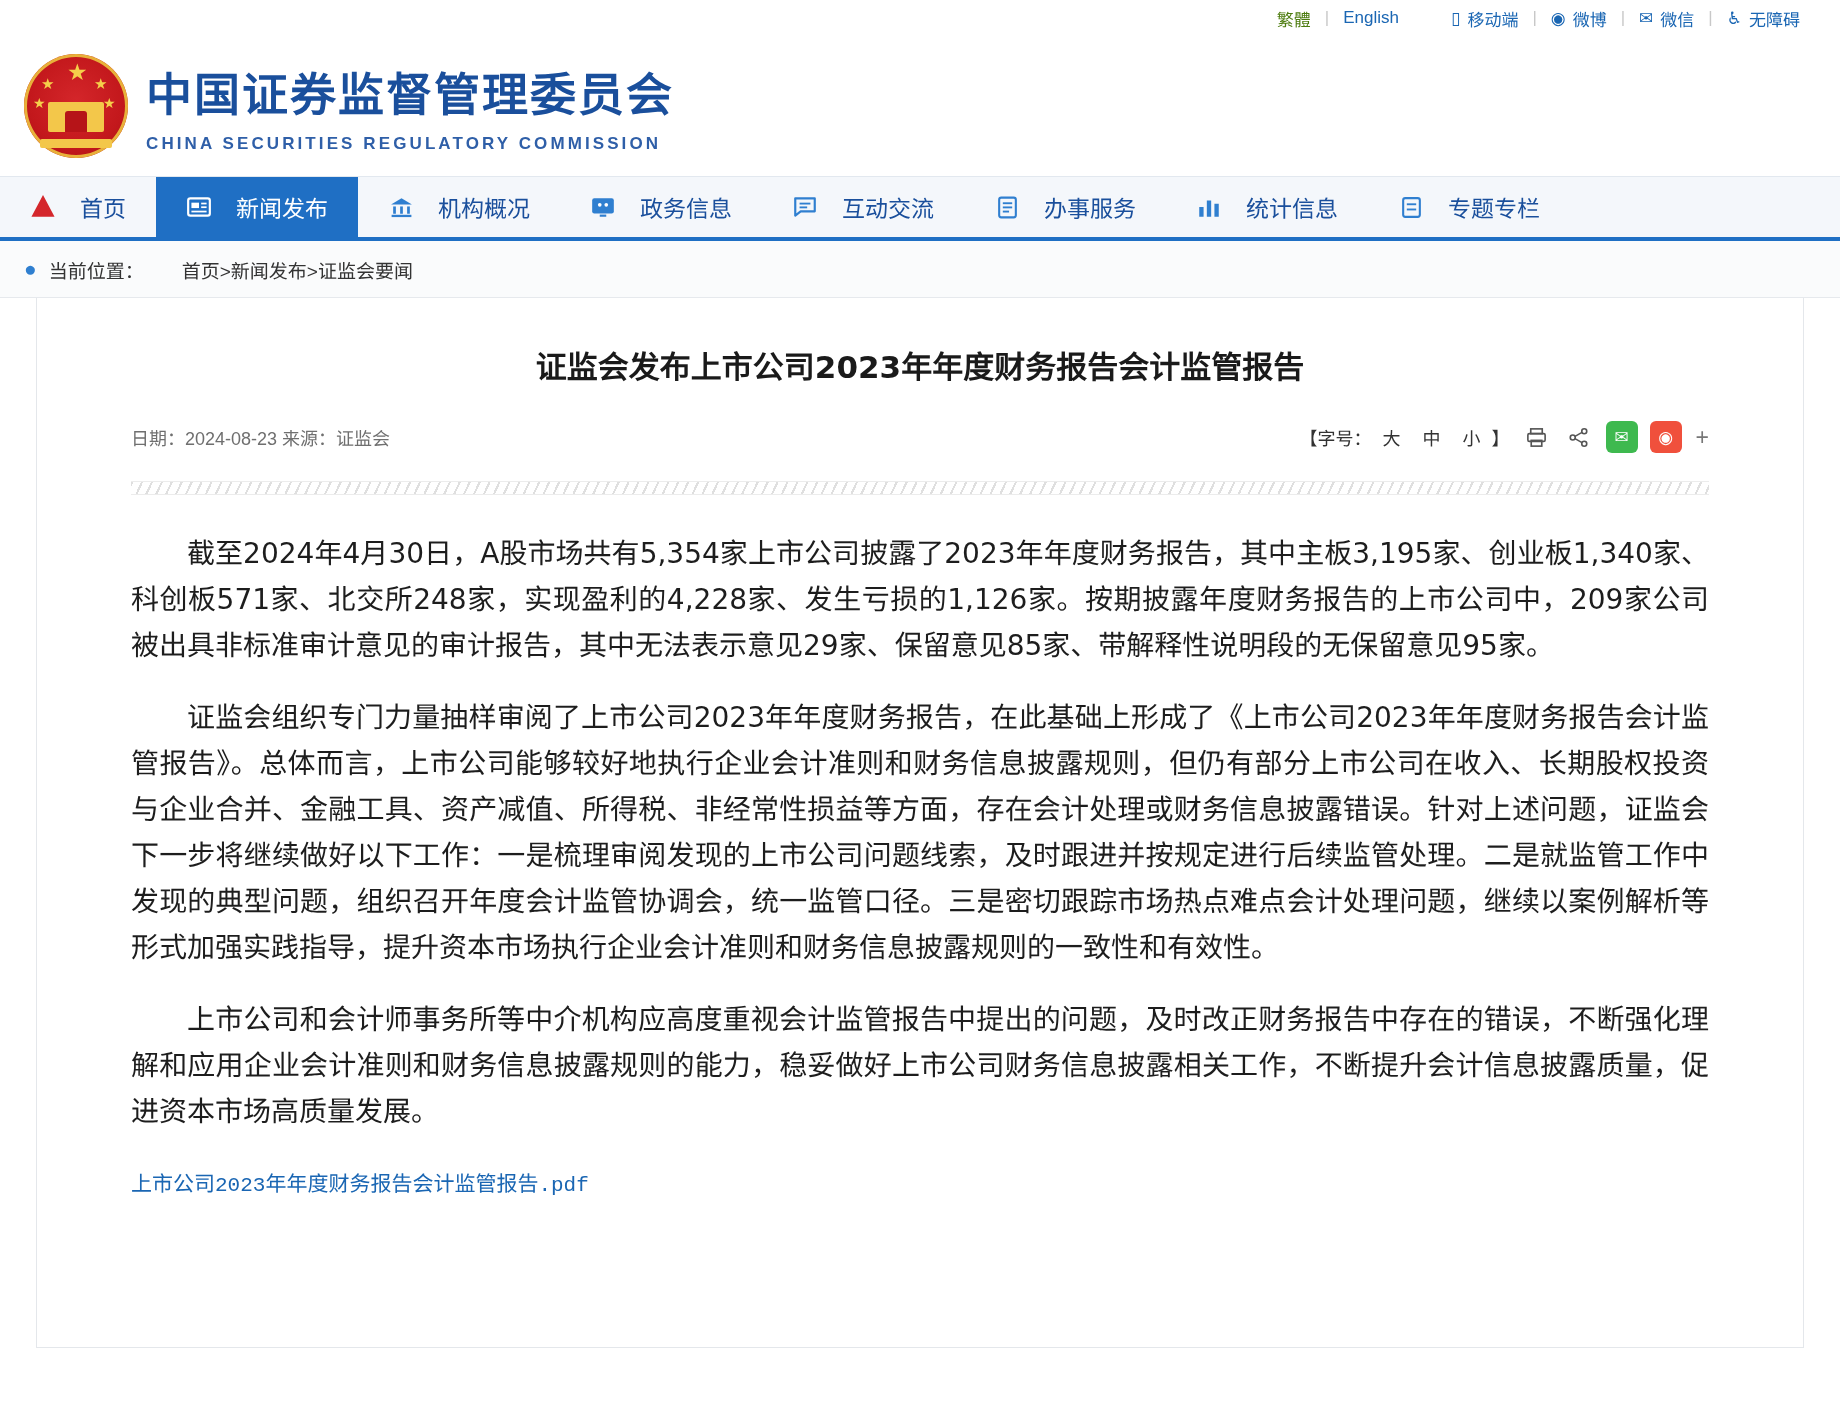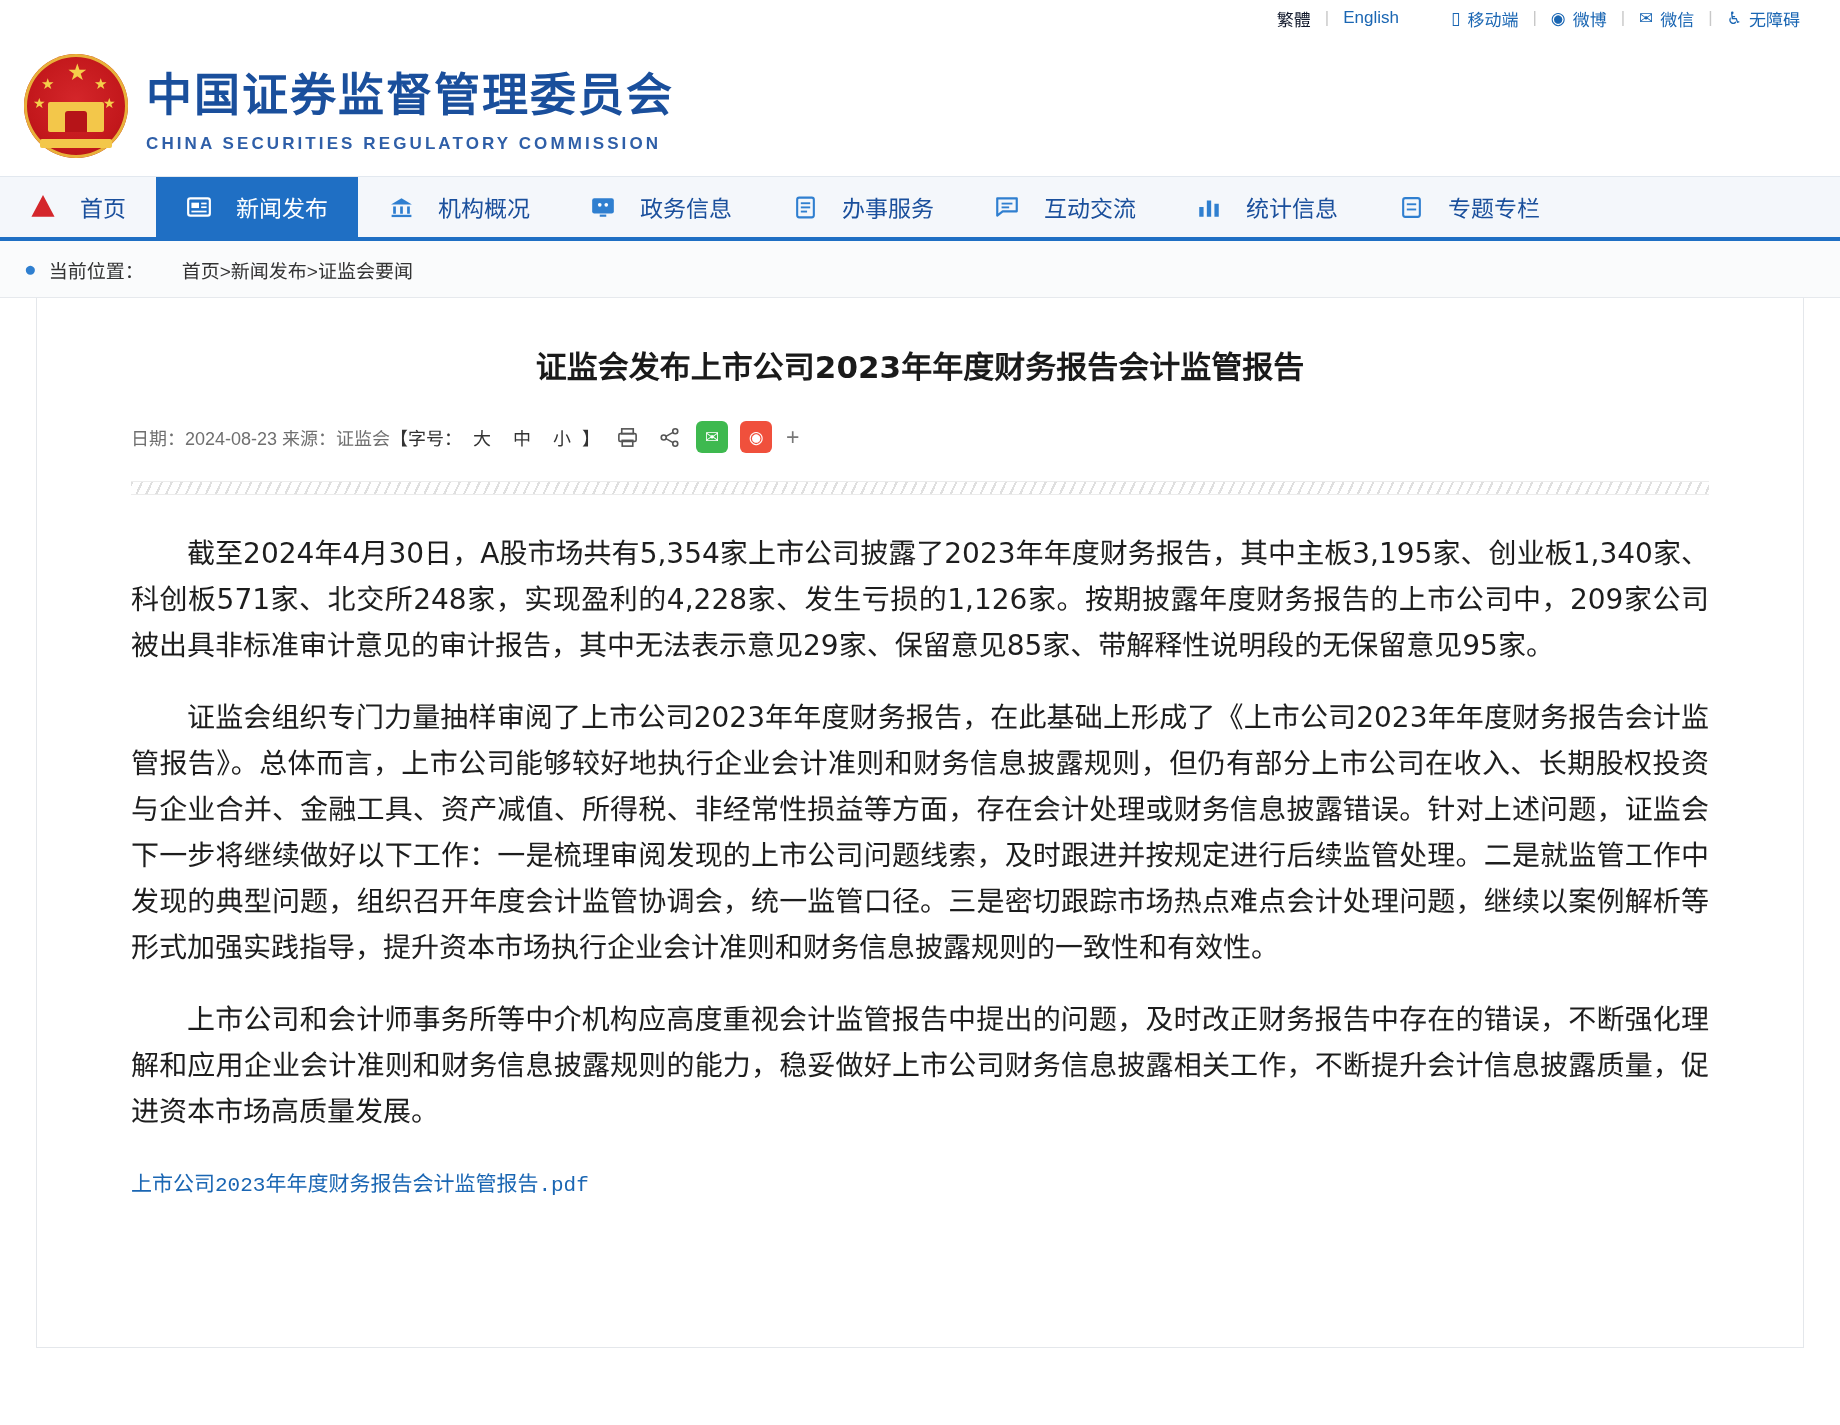--- a/index.html
+++ b/index.html
@@ -14,21 +14,21 @@
   .topbar {
     height: 36px;
     display: flex;
     align-items: center;
     justify-content: flex-end;
     padding-right: 40px;
     font-size: 17px;
     color: #1a66b3;
     gap: 0px;
   }
-  .topbar .lang { color: #0f172a; }
+  .topbar .lang { color: #4d7c0f; }
   .topbar a { color: #1a66b3; text-decoration: none; }
   .topbar .sep { color: #c8c8c8; margin: 0 14px; }
   .topbar .item { display: inline-flex; align-items: center; gap: 7px; }
   .topbar .item .glyph { color: #1a66b3; font-size: 17px; line-height: 1; }
   .topbar .gap { width: 52px; }
 
   
   .header {
     height: 140px;
     display: flex;
@@ -125,21 +125,21 @@
     min-height: 1050px;
     padding: 44px 0 0 0;
   }
   .doc { width: 1590px; margin: 0 auto; }
   .doc h1 {
     text-align: center; font-size: 31px; color: #1a1a1a; margin: 0 0 34px 0;
     font-weight: bold;
     font-family: "DejaVu Sans", "Liberation Sans", sans-serif;
   }
   .metarow {
-    display: flex; align-items: center; justify-content: flex-start;
+    display: flex; align-items: center; justify-content: space-between;
     font-size: 18px; color: #6f6f6f; padding: 0 6px;
   }
   .metarow .left { color: #6f6f6f; }
   .tools { display: flex; align-items: center; gap: 0; color: #555; font-size: 18px; }
   .tools .fs { color: #333; }
   .tools .sz { margin: 0 11px; cursor: pointer; color: #333; }
   .tools .icobtn {
     width: 30px; height: 30px; margin-left: 12px; display: inline-flex;
     align-items: center; justify-content: center; cursor: pointer; color: #555;
   }
@@ -257,38 +257,38 @@
             <rect x="2" y="4" width="20" height="14" rx="2" fill="#2f7fd0"></rect>
             <rect x="9" y="19" width="6" height="2" fill="#2f7fd0"></rect>
             <circle cx="9" cy="10" r="1.7" fill="#ffffff"></circle>
             <circle cx="15" cy="10" r="1.7" fill="#ffffff"></circle>
           </svg>
       </span>
       <span>政务信息</span>
     </div>
     <div class="item">
       <span class="ico">
+        <svg width="26" height="26" viewBox="0 0 24 24">
+            <path d="M3 4h18v12H8l-5 4z" fill="none" stroke="#2f7fd0" stroke-width="2" stroke-linejoin="round"></path>
+            <rect x="7" y="8" width="10" height="1.7" fill="#2f7fd0"></rect>
+            <rect x="7" y="11.5" width="7" height="1.7" fill="#2f7fd0"></rect>
+          </svg>
+      </span>
+      <span>互动交流</span>
+    </div>
+    <div class="item">
+      <span class="ico">
         <svg width="25" height="25" viewBox="0 0 24 24">
             <rect x="4" y="2.5" width="16" height="19" rx="2" fill="none" stroke="#2f7fd0" stroke-width="2"></rect>
             <rect x="7.5" y="7" width="9" height="1.8" fill="#2f7fd0"></rect>
             <rect x="7.5" y="11" width="9" height="1.8" fill="#2f7fd0"></rect>
             <rect x="7.5" y="15" width="6" height="1.8" fill="#2f7fd0"></rect>
           </svg>
       </span>
       <span>办事服务</span>
-    </div>
-    <div class="item">
-      <span class="ico">
-        <svg width="26" height="26" viewBox="0 0 24 24">
-            <path d="M3 4h18v12H8l-5 4z" fill="none" stroke="#2f7fd0" stroke-width="2" stroke-linejoin="round"></path>
-            <rect x="7" y="8" width="10" height="1.7" fill="#2f7fd0"></rect>
-            <rect x="7" y="11.5" width="7" height="1.7" fill="#2f7fd0"></rect>
-          </svg>
-      </span>
-      <span>互动交流</span>
     </div>
     <div class="item">
       <span class="ico">
         <svg width="26" height="26" viewBox="0 0 24 24">
             <rect x="3" y="12" width="4" height="9" fill="#2f7fd0"></rect>
             <rect x="10" y="6" width="4" height="15" fill="#2f7fd0"></rect>
             <rect x="17" y="9" width="4" height="12" fill="#2f7fd0"></rect>
           </svg>
       </span>
       <span>统计信息</span>

